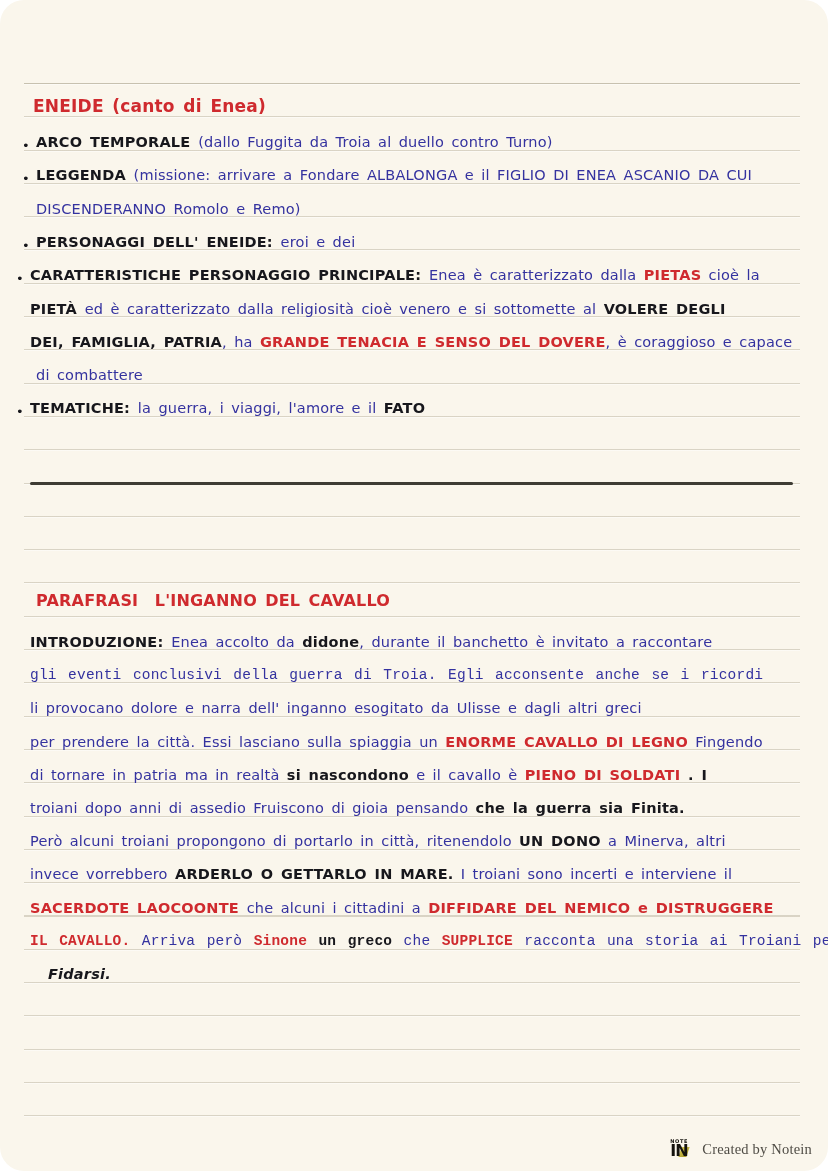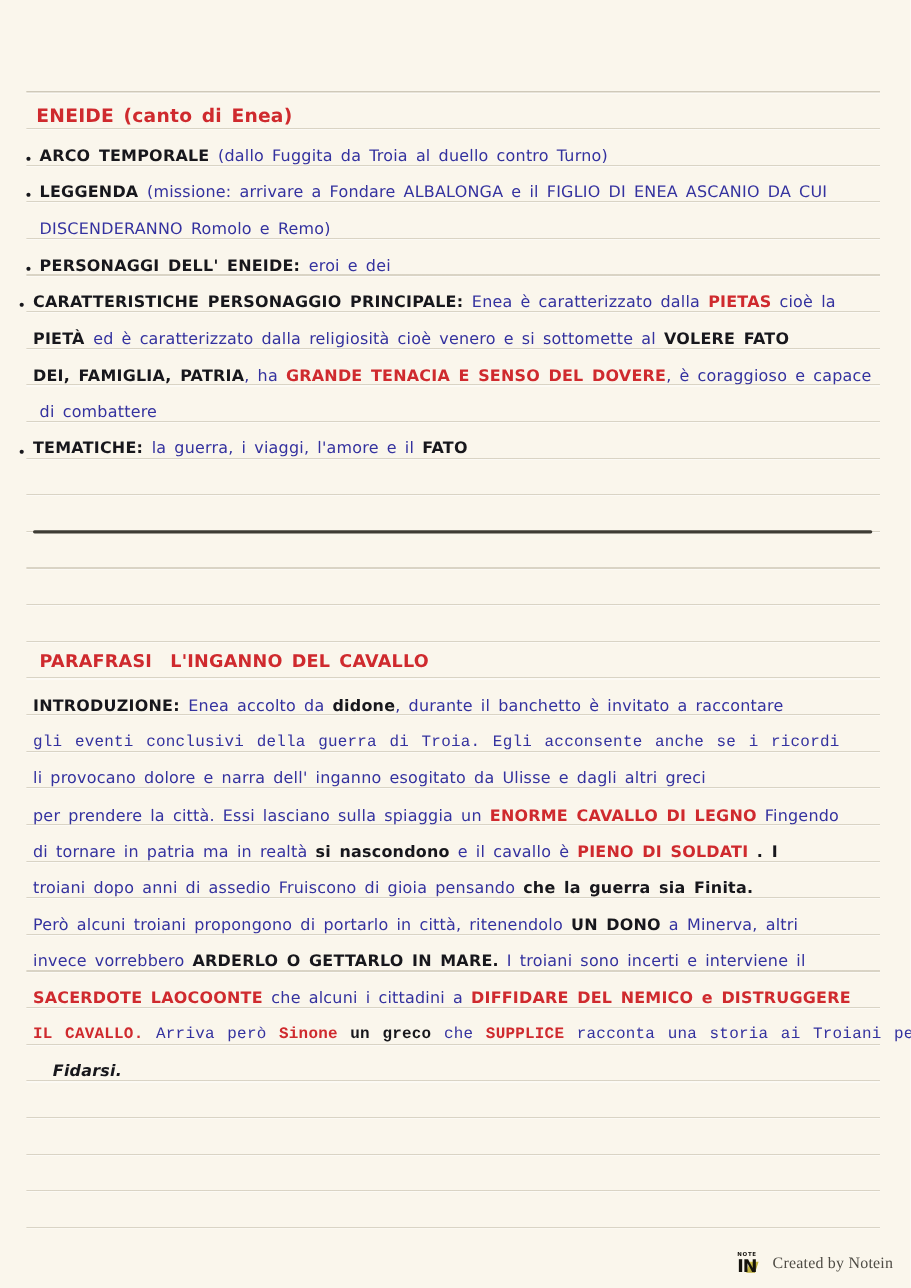--- a/index.html
+++ b/index.html
@@ -5,20 +5,21 @@
   html,body{margin:0;padding:0;}
   body{
     width:828px;height:1171px;
     font-family:"DejaVu Sans", sans-serif;
     overflow:hidden;
   }
   .page{
     position:relative;
     width:828px;height:1171px;
     background:var(--page-bg,#faf6ec);
+    border-radius:24px;
   }
   
   .rules{
     position:absolute;left:24px;right:28px;top:83px;height:1034px;
     background:repeating-linear-gradient(
       to bottom,
       rgba(168,160,138,0.40) 0,
       rgba(168,160,138,0.40) 1px,
       rgba(255,255,255,0.45) 1px,
       rgba(255,255,255,0.45) 2px,
@@ -87,21 +88,21 @@
   <div class="rules"></div>
   <div class="rule-top"></div>
 
   <div>
       <div class="row" style="top: 96px; left: 33px; font-size: 17px;"><span class="seg c-red">ENEIDE (canto di Enea)</span></div>
       <div class="row" style="top: 132px; left: 36px;"><span class="bullet">•</span><span class="seg c-black">ARCO TEMPORALE </span><span class="seg c-blue">(dallo Fuggita da Troia al duello contro Turno)</span></div>
       <div class="row" style="top: 165px; left: 36px;"><span class="bullet">•</span><span class="seg c-black">LEGGENDA </span><span class="seg c-blue">(missione: arrivare a Fondare ALBALONGA e il FIGLIO DI ENEA ASCANIO DA CUI</span></div>
       <div class="row" style="top: 199px; left: 36px;"><span class="seg c-blue">DISCENDERANNO Romolo e Remo)</span></div>
       <div class="row" style="top: 232px; left: 36px;"><span class="bullet">•</span><span class="seg c-black">PERSONAGGI DELL' ENEIDE: </span><span class="seg c-blue">eroi e dei</span></div>
       <div class="row" style="top: 265px; left: 30px;"><span class="bullet">•</span><span class="seg c-black">CARATTERISTICHE PERSONAGGIO PRINCIPALE: </span><span class="seg c-blue">Enea è caratterizzato dalla </span><span class="seg c-red">PIETAS</span><span class="seg c-blue"> cioè la</span></div>
-      <div class="row" style="top: 299px; left: 30px;"><span class="seg c-black">PIETÀ </span><span class="seg c-blue">ed è caratterizzato dalla religiosità cioè venero e si sottomette al </span><span class="seg c-black">VOLERE FATO</span></div>
+      <div class="row" style="top: 299px; left: 30px;"><span class="seg c-black">PIETÀ </span><span class="seg c-blue">ed è caratterizzato dalla religiosità cioè venero e si sottomette al </span><span class="seg c-black">VOLERE DEGLI</span></div>
       <div class="row" style="top: 332px; left: 30px; text-align: center;"><span class="seg c-black">DEI, FAMIGLIA, PATRIA</span><span class="seg c-blue">, ha </span><span class="seg c-red">GRANDE TENACIA E SENSO DEL DOVERE</span><span class="seg c-blue">, è coraggioso e capace</span></div>
       <div class="row" style="top: 365px; left: 36px;"><span class="seg c-blue">di combattere</span></div>
       <div class="row" style="top: 398px; left: 30px;"><span class="bullet">•</span><span class="seg c-black">TEMATICHE: </span><span class="seg c-blue">la guerra, i viaggi, l'amore e il </span><span class="seg c-black">FATO</span></div>
       <div class="row" style="top: 562px; left: 36px; font-size: 16px; margin-top: 28px;"><span class="seg c-red">PARAFRASI  L'INGANNO DEL CAVALLO</span></div>
       <div class="row" style="top: 632px; left: 30px;"><span class="seg c-black">INTRODUZIONE: </span><span class="seg c-blue">Enea accolto da </span><span class="seg c-black">didone</span><span class="seg c-blue">, durante il banchetto è invitato a raccontare</span></div>
       <div class="row" style="top: 665px; left: 30px; font-family: Liberation Mono, monospace;"><span class="seg c-blue">gli eventi conclusivi della guerra di Troia. Egli acconsente anche se i ricordi</span></div>
       <div class="row" style="top: 698px; left: 30px;"><span class="seg c-blue">li provocano dolore e narra dell' inganno esogitato da Ulisse e dagli altri greci</span></div>
       <div class="row" style="top: 732px; left: 30px;"><span class="seg c-blue">per prendere la città. Essi lasciano sulla spiaggia un </span><span class="seg c-red">ENORME CAVALLO DI LEGNO</span><span class="seg c-blue"> Fingendo</span></div>
       <div class="row" style="top: 765px; left: 30px;"><span class="seg c-blue">di tornare in patria ma in realtà </span><span class="seg c-black">si nascondono</span><span class="seg c-blue"> e il cavallo è </span><span class="seg c-red">PIENO DI SOLDATI</span><span class="seg c-black"> . I</span></div>
       <div class="row" style="top: 798px; left: 30px;"><span class="seg c-blue">troiani dopo anni di assedio Fruiscono di gioia pensando </span><span class="seg c-black">che la guerra sia Finita.</span></div>

